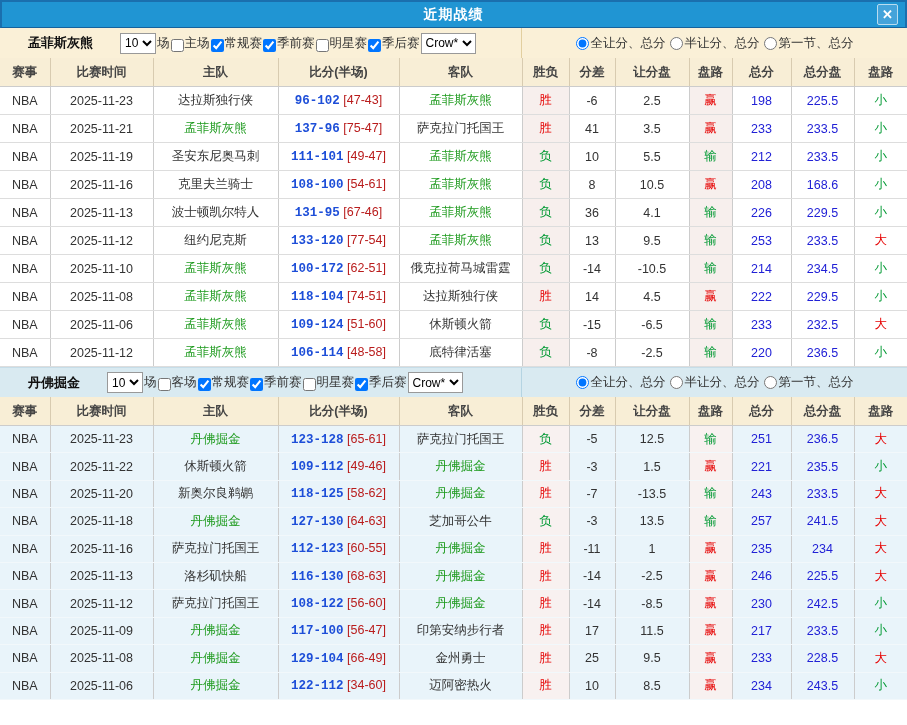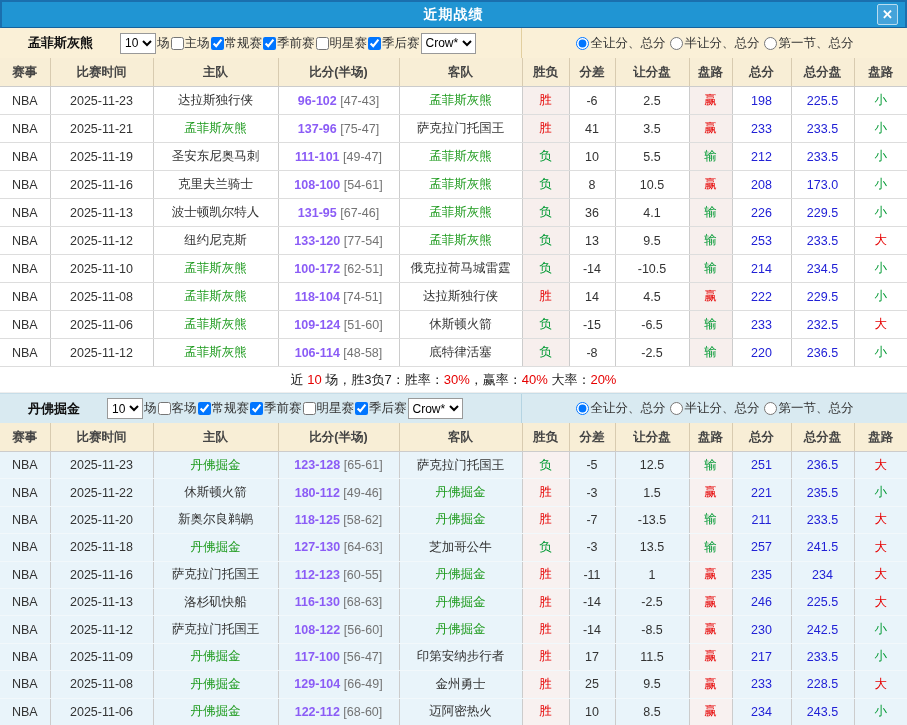--- a/index.html
+++ b/index.html
@@ -31,21 +31,21 @@
   .fb-1{background:#d9eaf1;border-top:1px solid #c6dde8;height:29px;}
   .fb-left{width:522px;height:100%;display:flex;align-items:center;padding-left:28px;box-sizing:border-box;}
   .fb-0 .fb-left{border-right:1px solid #e2cf9f;}
   .fb-1 .fb-left{border-right:1px solid #b5d4e2;}
   .fb-right{flex:1;display:flex;align-items:flex-start;justify-content:center;gap:4px;}
   .team{font-weight:bold;font-size:13px;color:#111;margin-right:26px;}
   select{
     font-family:inherit;font-size:12px;height:21px;background:#fff;
     border:1px solid #999;margin:0 1px;
   }
-  .cb{display:inline-flex;align-items:center;white-space:nowrap;}
+  .cb{display:inline-flex;align-items:flex-end;white-space:nowrap;}
   .cb input{width:13px;height:13px;margin:0 1px 0 1px;vertical-align:middle;}
   .rb{display:inline-flex;align-items:center;white-space:nowrap;}
   .rb input{width:13px;height:13px;margin:0 2px 0 0;}
 
   
   table.grid{width:907px;border-collapse:collapse;table-layout:fixed;}
   .grid th{
     background:#f8eed6;font-weight:bold;color:#444;font-size:12.5px;
     height:28px;border-bottom:1px solid #ccc;border-right:1px solid #d8cbb0;
     padding:0;text-align:center;font-weight:600;
@@ -58,22 +58,22 @@
   .grid td:last-child{border-right:none;}
   .t0 td{height:27px;border-bottom:1px solid #ddd;background:#fff;}
   .t1 td{height:26.4px;border-bottom:1px solid #f2f8fb;background:#e9f4fa;}
   .t0 td.hl{background:#f7efed;}
   .t1 td.hl{background:#f8f1f0;}
 
   .c-red{color:#e60000;}
   .c-green{color:#009933;}
   .c-team{color:#1f9b1f;}
   .c-num{color:#2121d6;}
-  .c-half{color:#737373;}
-  .score-main{font-weight:bold;color:#8b5cf6;}
+  .c-half{color:#b91c1c;}
+  .score-main{font-weight:bold;color:#1d4ed8;font-family:Liberation Mono, monospace;}
 
   
   .summary{
     height:25px;line-height:25px;text-align:center;background:#fff;
     font-size:13px;color:#222;border-bottom:1px solid #eee;
   }
   .summary .c-red2{color:#e60000;}
 </style>
 </head>
 <body>
@@ -206,21 +206,21 @@
           <td>NBA</td>
           <td>2025-11-16</td>
           <td>克里夫兰骑士</td>
           <td><span class="score-main">108-100</span><span class="c-half"> [54-61]</span></td>
           <td class="c-team">孟菲斯灰熊</td>
           <td class="c-green hl">负</td>
           <td>8</td>
           <td>10.5</td>
           <td class="c-red hl">赢</td>
           <td class="c-num">208</td>
-          <td class="c-num">173.0</td>
+          <td class="c-num">168.6</td>
           <td class="c-green">小</td>
         </tr>
         <tr>
           <td>NBA</td>
           <td>2025-11-13</td>
           <td>波士顿凯尔特人</td>
           <td><span class="score-main">131-95</span><span class="c-half"> [67-46]</span></td>
           <td class="c-team">孟菲斯灰熊</td>
           <td class="c-green hl">负</td>
           <td>36</td>
@@ -296,21 +296,20 @@
           <td>-8</td>
           <td>-2.5</td>
           <td class="c-green hl">输</td>
           <td class="c-num">220</td>
           <td class="c-num">236.5</td>
           <td class="c-green">小</td>
         </tr>
       </tbody>
   </table>
 
-  <div class="summary" id="summary-0"><span>近 </span><span class="c-red2">10</span><span> 场，胜3负7：胜率：</span><span class="c-red2">30%</span><span>，赢率：</span><span class="c-red2">40%</span><span> 大率：</span><span class="c-red2">20%</span></div>
 
   <div class="filterbar fb-1">
     <div class="fb-left">
       <span class="team">丹佛掘金</span>
       <select><option>10</option></select>
       <span>场</span>
       <label class="cb">
           <input type="checkbox" style="">
           <span>客场</span>
         </label>
@@ -391,41 +390,41 @@
           <td>12.5</td>
           <td class="c-green hl">输</td>
           <td class="c-num">251</td>
           <td class="c-num">236.5</td>
           <td class="c-red">大</td>
         </tr>
         <tr>
           <td>NBA</td>
           <td>2025-11-22</td>
           <td>休斯顿火箭</td>
-          <td><span class="score-main">180-112</span><span class="c-half"> [49-46]</span></td>
+          <td><span class="score-main">109-112</span><span class="c-half"> [49-46]</span></td>
           <td class="c-team">丹佛掘金</td>
           <td class="c-red hl">胜</td>
           <td>-3</td>
           <td>1.5</td>
           <td class="c-red hl">赢</td>
           <td class="c-num">221</td>
           <td class="c-num">235.5</td>
           <td class="c-green">小</td>
         </tr>
         <tr>
           <td>NBA</td>
           <td>2025-11-20</td>
           <td>新奥尔良鹈鹕</td>
           <td><span class="score-main">118-125</span><span class="c-half"> [58-62]</span></td>
           <td class="c-team">丹佛掘金</td>
           <td class="c-red hl">胜</td>
           <td>-7</td>
           <td>-13.5</td>
           <td class="c-green hl">输</td>
-          <td class="c-num">211</td>
+          <td class="c-num">243</td>
           <td class="c-num">233.5</td>
           <td class="c-red">大</td>
         </tr>
         <tr>
           <td>NBA</td>
           <td>2025-11-18</td>
           <td class="c-team">丹佛掘金</td>
           <td><span class="score-main">127-130</span><span class="c-half"> [64-63]</span></td>
           <td>芝加哥公牛</td>
           <td class="c-green hl">负</td>
@@ -503,21 +502,21 @@
           <td>9.5</td>
           <td class="c-red hl">赢</td>
           <td class="c-num">233</td>
           <td class="c-num">228.5</td>
           <td class="c-red">大</td>
         </tr>
         <tr>
           <td>NBA</td>
           <td>2025-11-06</td>
           <td class="c-team">丹佛掘金</td>
-          <td><span class="score-main">122-112</span><span class="c-half"> [68-60]</span></td>
+          <td><span class="score-main">122-112</span><span class="c-half"> [34-60]</span></td>
           <td>迈阿密热火</td>
           <td class="c-red hl">胜</td>
           <td>10</td>
           <td>8.5</td>
           <td class="c-red hl">赢</td>
           <td class="c-num">234</td>
           <td class="c-num">243.5</td>
           <td class="c-green">小</td>
         </tr>
       </tbody>

